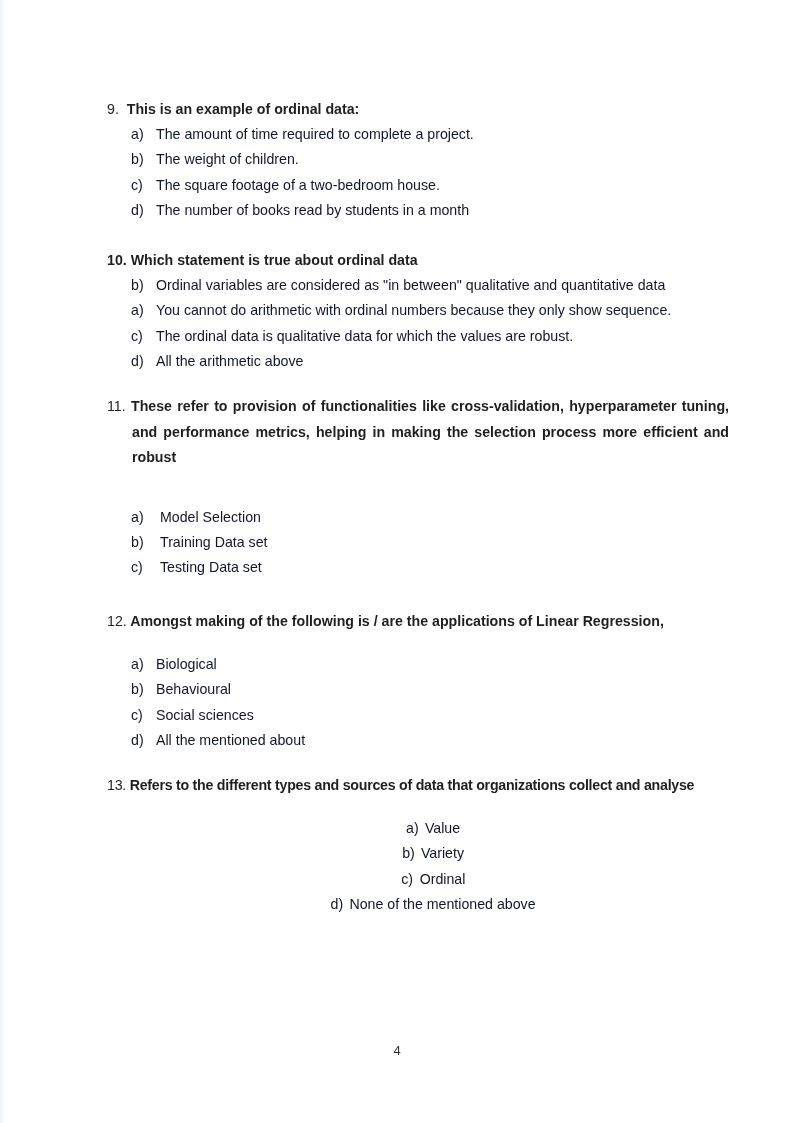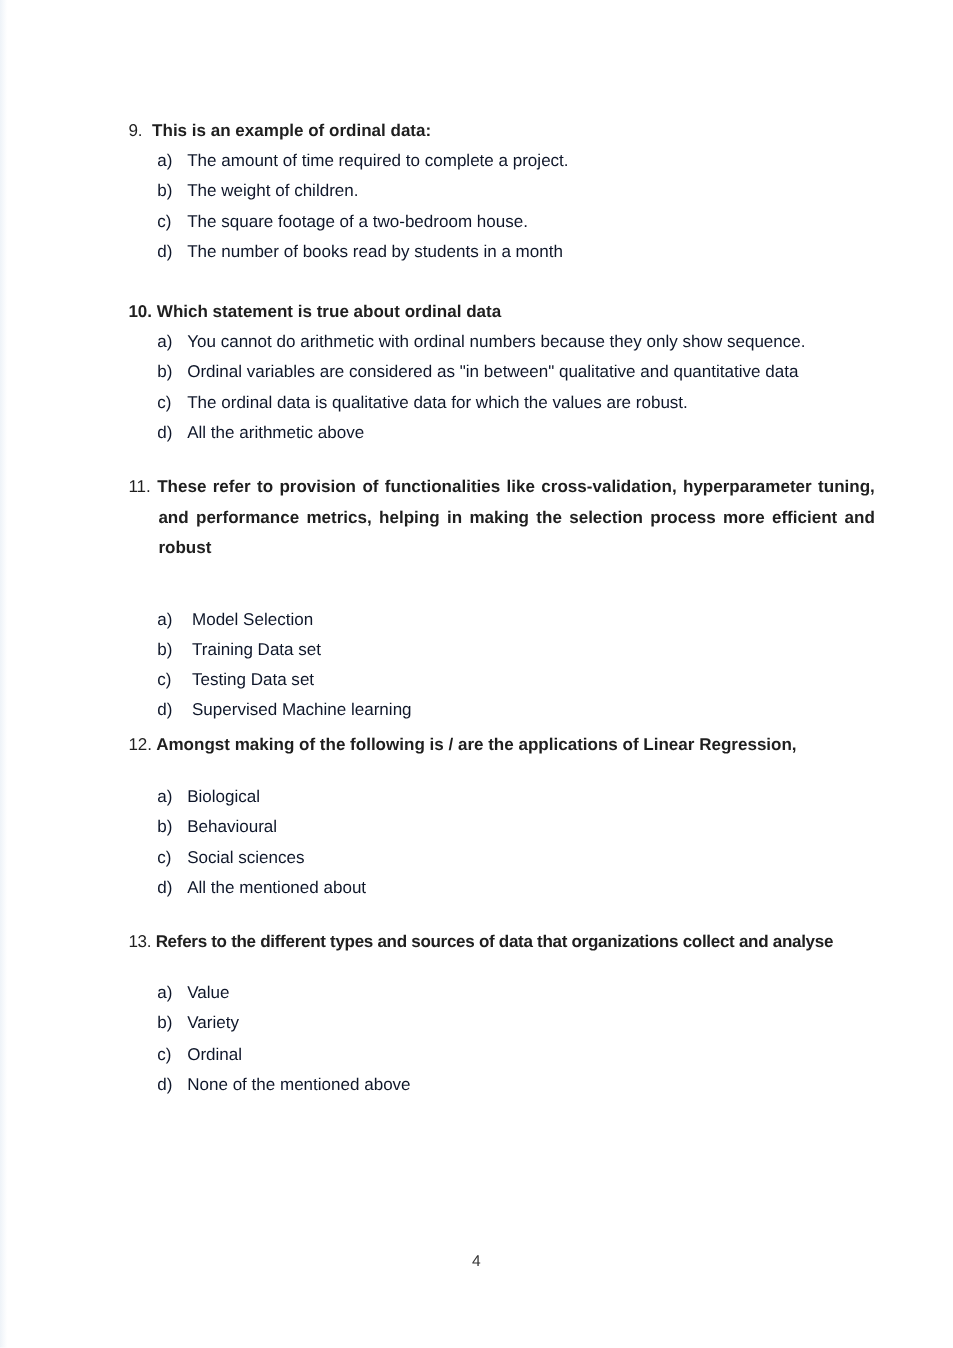--- a/index.html
+++ b/index.html
@@ -37,37 +37,36 @@
       <li class="opt"><span class="letter" style="width:25px">d)</span><span>The number of books read by students in a month</span></li>
     </ul>
   </div>
 
   <div class="q" style="top:248px;">
     <div class="q-title">
       <span class="num bold">10.</span>
       <span>Which statement is true about ordinal data</span>
     </div>
     <ul class="opts" style="margin-left:24px;">
+      <li class="opt"><span class="letter" style="width:25px">b)</span><span>Ordinal variables are considered as "in between" qualitative and quantitative data</span></li>
       <li class="opt"><span class="letter" style="width:25px">a)</span><span>You cannot do arithmetic with ordinal numbers because they only show sequence.</span></li>
-      <li class="opt"><span class="letter" style="width:25px">b)</span><span>Ordinal variables are considered as "in between" qualitative and quantitative data</span></li>
       <li class="opt"><span class="letter" style="width:25px">c)</span><span>The ordinal data is qualitative data for which the values are robust.</span></li>
       <li class="opt"><span class="letter" style="width:25px">d)</span><span>All the arithmetic above</span></li>
     </ul>
   </div>
 
   <div class="q" style="top:394px;">
     <div class="q-title justify" style="line-height:25.5px; padding-left:25px; text-indent:-25px;">
       <span class="num">11.</span>
       <span>These refer to provision of functionalities like cross-validation, hyperparameter tuning, and performance metrics, helping in making the selection process more efficient and robust</span>
     </div>
     <ul class="opts" style="margin-left:24px; margin-top:34px;">
       <li class="opt"><span class="letter" style="width:29px">a)</span><span>Model Selection</span></li>
       <li class="opt"><span class="letter" style="width:29px">b)</span><span>Training Data set</span></li>
       <li class="opt"><span class="letter" style="width:29px">c)</span><span>Testing Data set</span></li>
-      <li class="opt"><span class="letter" style="width:29px">d)</span><span>Supervised Machine learning</span></li>
     </ul>
   </div>
 
   <div class="q" style="top:609px;">
     <div class="q-title">
       <span class="num">12.</span>
       <span>Amongst making of the following is / are the applications of Linear Regression,</span>
     </div>
     <ul class="opts" style="margin-left:24px; margin-top:18px;">
       <li class="opt"><span class="letter" style="width:25px">a)</span><span>Biological</span></li>
@@ -75,21 +74,21 @@
       <li class="opt"><span class="letter" style="width:25px">c)</span><span>Social sciences</span></li>
       <li class="opt"><span class="letter" style="width:25px">d)</span><span>All the mentioned about</span></li>
     </ul>
   </div>
 
   <div class="q" style="top:773px;">
     <div class="q-title" style="letter-spacing:-0.25px; white-space:nowrap;">
       <span class="num">13.</span>
       <span>Refers to the different types and sources of data that organizations collect and analyse</span>
     </div>
-    <ul class="opts" style="margin-left:24px; margin-top:18px;">
+    <ul class="opts" style="margin-left:24px; margin-top:18px;text-align:center;">
       <li class="opt"><span class="letter" style="width:25px">a)</span><span>Value</span></li>
       <li class="opt"><span class="letter" style="width:25px">b)</span><span>Variety</span></li>
       <li class="opt"><span class="letter" style="width:25px">c)</span><span>Ordinal</span></li>
       <li class="opt"><span class="letter" style="width:25px">d)</span><span>None of the mentioned above</span></li>
     </ul>
   </div>
 
   <div class="pagenum">4</div>
 </div>
 

